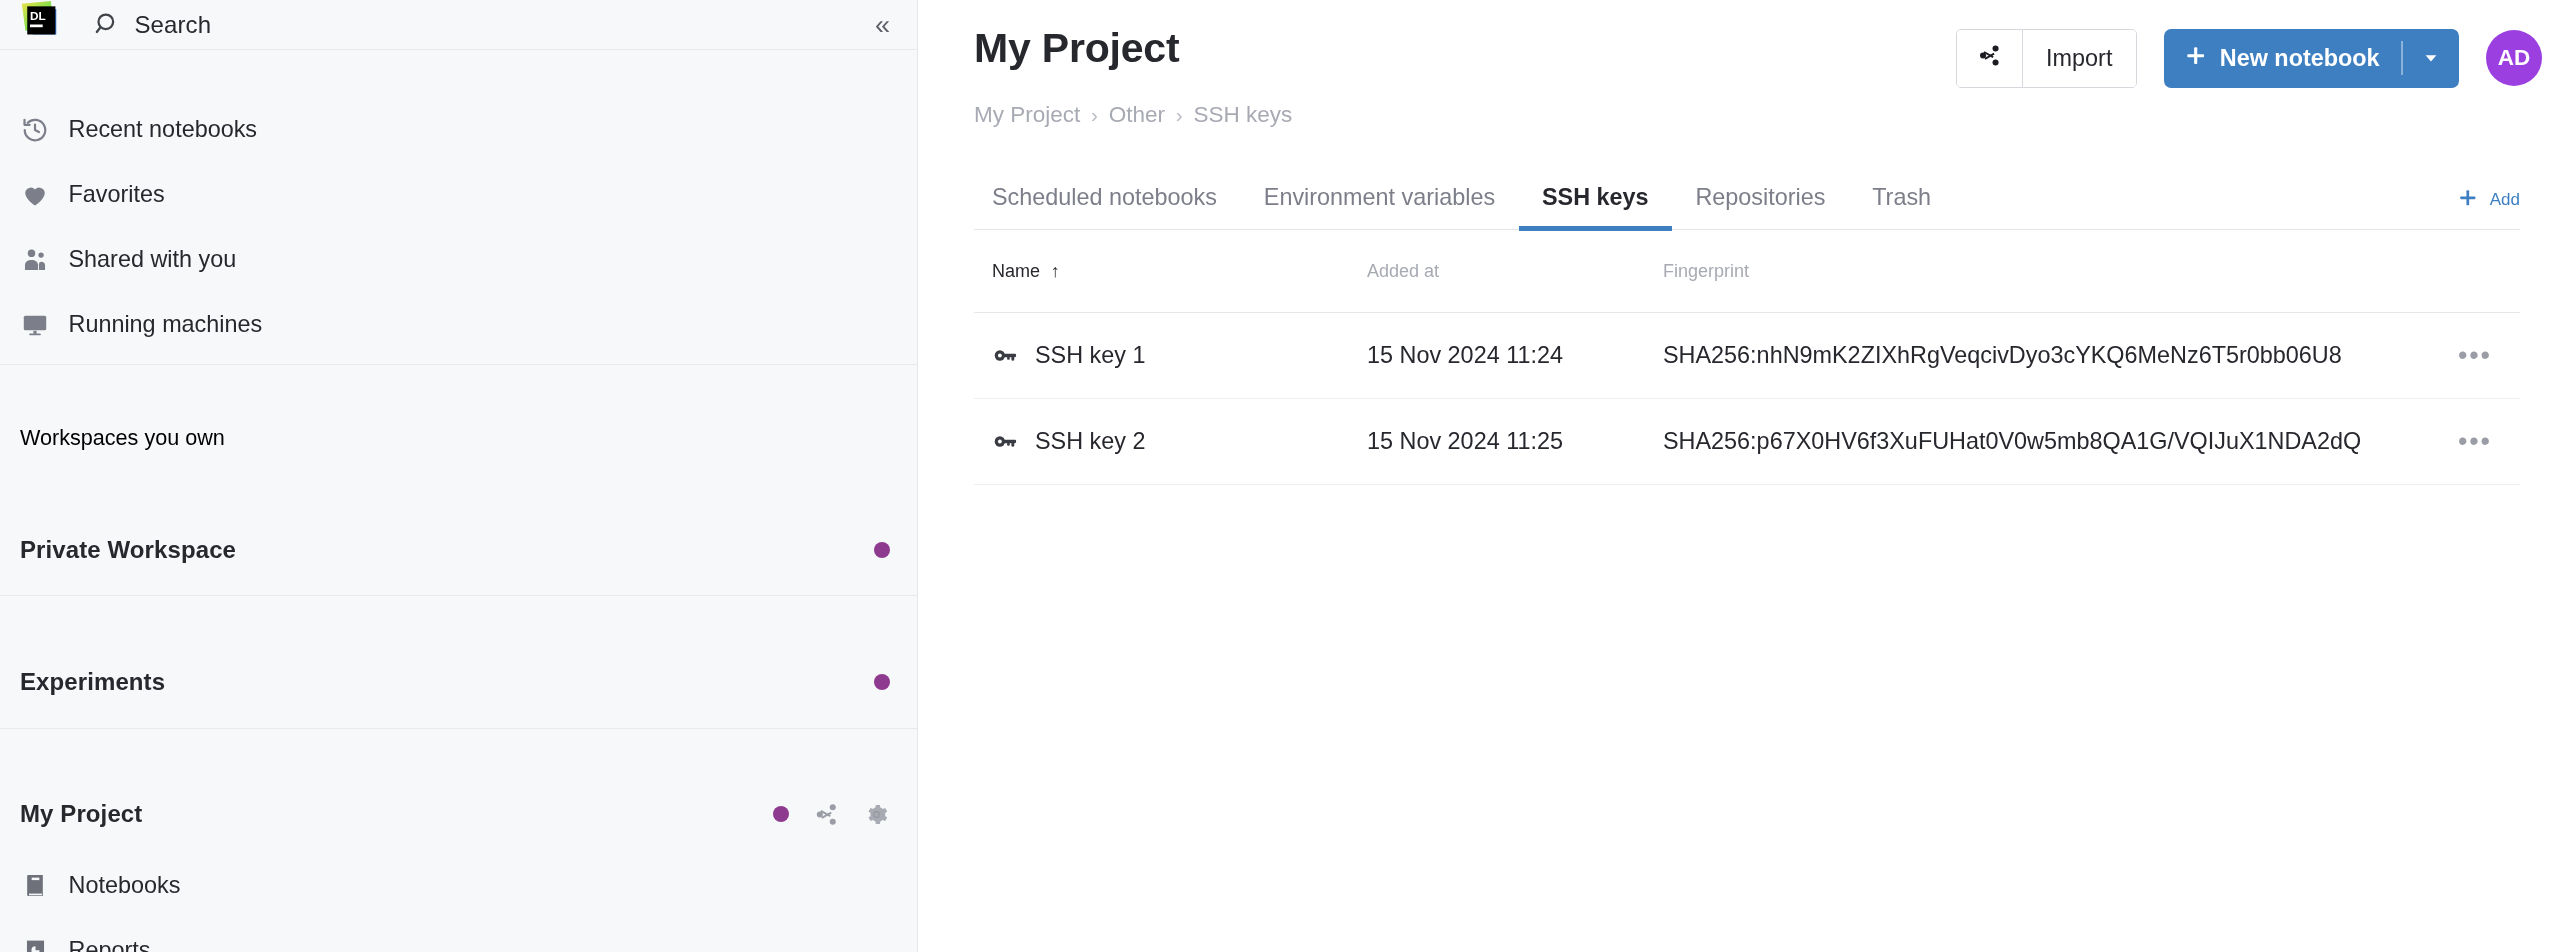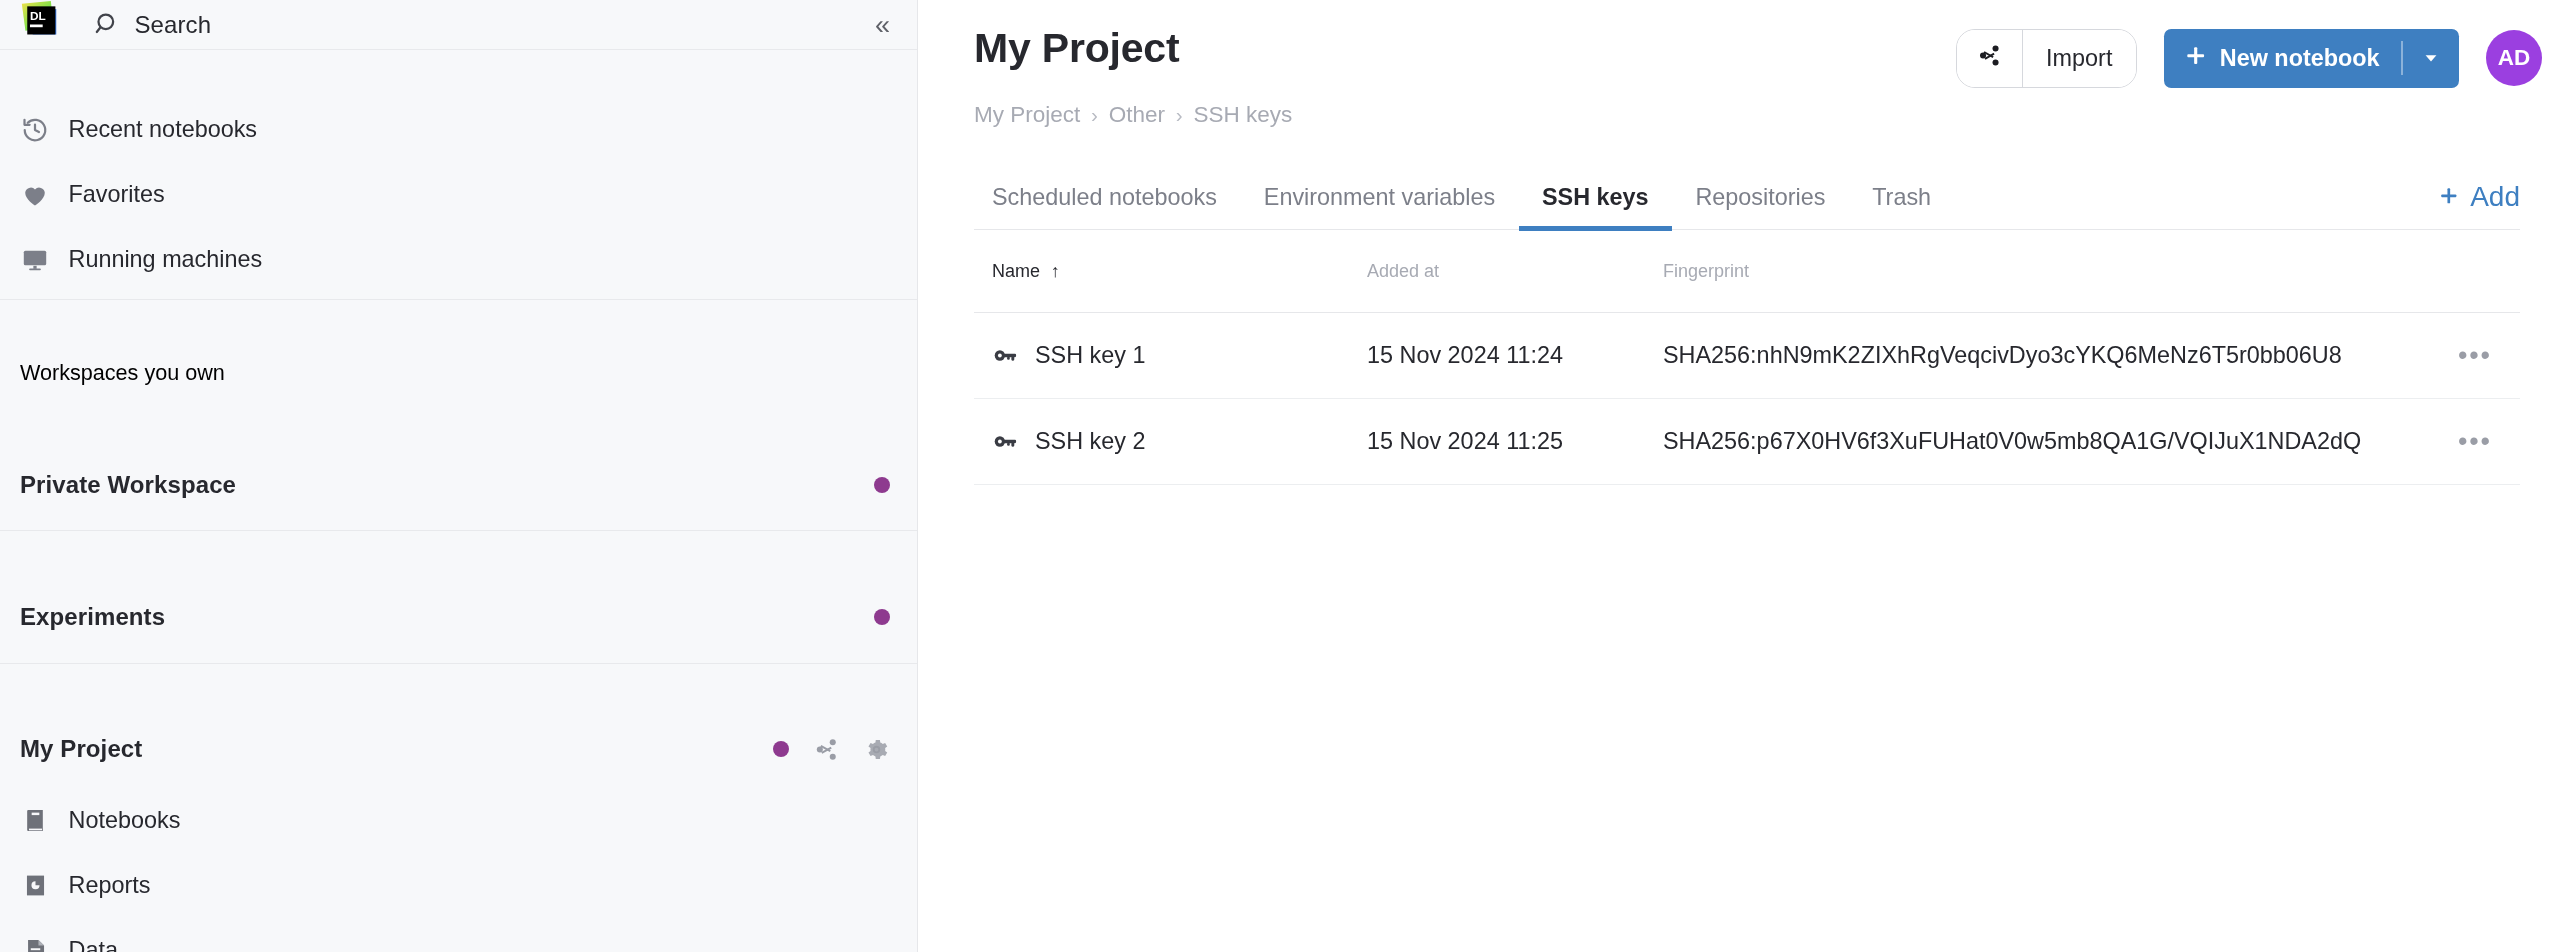--- a/index.html
+++ b/index.html
@@ -116,21 +116,21 @@
     font-size: 41px; font-weight: 700; color: #27282e;
     letter-spacing: -0.2px; line-height: 1.15;
     margin-top: 7.2px;
   }
   .header-actions {
     margin-left: auto; display: flex; align-items: center;
     gap: 27px; margin-top: 10.8px;
   }
   .btn-group {
     display: flex; align-items: stretch;
-    border: 1.8px solid #d6d8dd; border-radius: 19px;
+    border: 1.8px solid #d6d8dd; border-radius: 5px;
     overflow: hidden; background: #fff; height: 59px;
   }
   .btn-group .gbtn {
     display: flex; align-items: center; justify-content: center;
     padding: 0 23.4px; cursor: pointer; background: #fff;
     font-size: 23.4px; color: #27282e;
   }
   .btn-group .gbtn + .gbtn { border-left: 1.8px solid #d6d8dd; }
   .btn-group .gbtn.icononly { padding: 0 20px; }
   .btn-primary {
@@ -174,21 +174,21 @@
     padding: 0 23.4px 18px 23.4px; position: relative; white-space: nowrap;
   }
   .tab:first-child { padding-left: 18px; }
   .tab.active { color: #27282e; font-weight: 700; }
   .tab.active::after {
     content: ""; position: absolute; left: 0; right: 0; bottom: -1.8px;
     height: 4.5px; background: #3e7fc1;
   }
   .add-link {
     margin-left: auto; display: flex; align-items: center; gap: 10.8px;
-    color: #3e7fc1; font-size: 28px; cursor: pointer; padding-bottom: 16px;
+    color: #3e7fc1; font-size: 17px; cursor: pointer; padding-bottom: 16px;
   }
 
   
   .table { margin: 0 56px; }
   .thead {
     display: flex; align-items: center; height: 83px;
     border-bottom: 1.8px solid #e6e7ea; padding: 0 9px 0 18px;
   }
   .th { font-size: 18px; color: #a7aab3; display: flex; align-items: center; gap: 10.8px; }
   .th.name { color: #27282e; cursor: pointer; }
@@ -263,20 +263,31 @@
 
       <div class="nav-item">
         <span class="nav-icon">
           <svg width="28" height="28" viewBox="0 0 24 24" fill="#7c7f89">
             <path d="M12 21s-8.4-5.3-8.4-11A4.9 4.9 0 0 1 12 7.2 4.9 4.9 0 0 1 20.4 10c0 5.7-8.4 11-8.4 11z"></path>
           </svg>
         </span>
         <span class="nav-label">Favorites</span>
       </div>
 
+      <div class="nav-item">
+        <span class="nav-icon">
+          <svg width="28" height="28" viewBox="0 0 24 24" fill="#7c7f89">
+            <circle cx="9" cy="6.3" r="3.2"></circle>
+            <path d="M3.4 20.5v-4.2c0-2.6 2.5-4.3 5.6-4.3s5.6 1.7 5.6 4.3v4.2z"></path>
+            <circle cx="17.2" cy="7.8" r="2.3"></circle>
+            <path d="M15.4 20.5v-4.9c0-1.1.8-2 2-2 1.9 0 3.2 1.2 3.2 2.9v4z"></path>
+          </svg>
+        </span>
+        <span class="nav-label">Shared with you</span>
+      </div>
 
       <div class="nav-item">
         <span class="nav-icon">
           <svg width="28" height="28" viewBox="0 0 24 24" fill="#7c7f89">
             <rect x="2.4" y="4" width="19.2" height="12.6" rx="1.4"></rect>
             <rect x="10.6" y="17" width="2.8" height="2.6"></rect>
             <rect x="7" y="19.3" width="10" height="1.5" rx=".7"></rect>
           </svg>
         </span>
         <span class="nav-label">Running machines</span>

